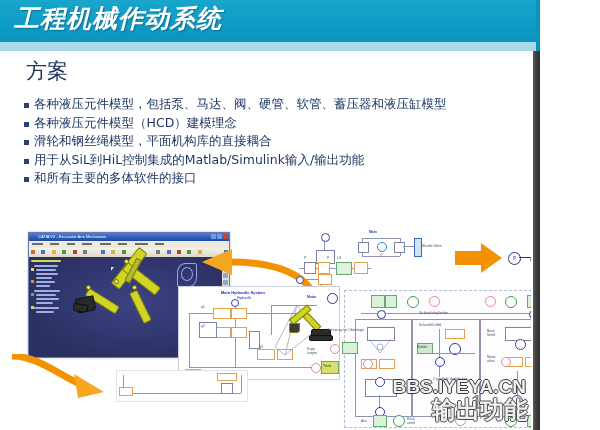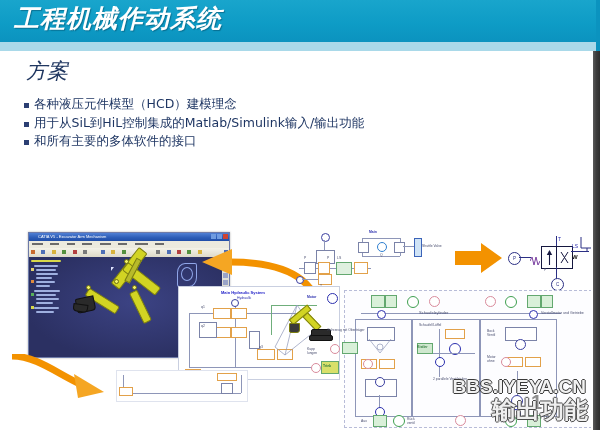--- a/index.html
+++ b/index.html
@@ -1,21 +1,21 @@
 <!DOCTYPE html>
 <html><head>
 <meta charset="utf-8">
 <style>
   html,body{margin:0;padding:0;}
   body{
     width:600px;height:430px;overflow:hidden;position:relative;
     background:#ffffff;
     font-family:"Liberation Sans","DejaVu Sans",sans-serif;
   }
-  .slide{position:absolute;left:0;top:0;width:600px;height:430px;overflow:hidden;background:#fff;}
+  .slide{position:absolute;left:0;top:0;width:540px;height:430px;overflow:hidden;background:#fff;}
 
   
   .header-band{
     position:absolute;left:0;top:0;width:600px;height:42px;
     background:linear-gradient(180deg,#19a5cc 0%,#0e9cc6 55%,#0b93bf 100%);
   }
   .header-title{
     position:absolute;left:14px;top:2px;
     font-size:25px;font-weight:bold;font-style:italic;
     color:#ffffff;letter-spacing:1px;
@@ -24,21 +24,21 @@
     white-space:nowrap;
   }
   .header-strip{
     position:absolute;left:0;top:42px;width:600px;height:9px;
     background:#a9d9e9;
   }
 
   
   .subtitle{
     position:absolute;left:26px;top:57px;
-    font-size:21px;font-style:italic;color:#1f3660;
+    font-size:21px;color:#1f3660;
     font-family:"DejaVu Serif","Liberation Serif",serif;
     white-space:nowrap;
   }
 
   
   .bullets{position:absolute;left:24px;top:96px;width:560px;}
   .bullet-row{display:flex;align-items:flex-start;margin-bottom:3.5px;}
   .bullet-mark{
     width:5px;height:5px;background:#2b3f73;flex:0 0 auto;
     margin-top:7px;margin-right:5px;
@@ -140,21 +140,29 @@
   <div class="header-band"></div>
   <div class="header-title">工程机械作动系统</div>
   <div class="header-strip"></div>
   <div class="edge-right2"></div>
 
   <div class="subtitle">方案</div>
 
   <div class="bullets">
     <div class="bullet-row">
       <span class="bullet-mark"></span>
+      <span class="bullet-text">各种液压元件模型，包括泵、马达、阀、硬管、软管、蓄压器和液压缸模型</span>
+    </div>
+    <div class="bullet-row">
+      <span class="bullet-mark"></span>
       <span class="bullet-text">各种液压元件模型（HCD）建模理念</span>
+    </div>
+    <div class="bullet-row">
+      <span class="bullet-mark"></span>
+      <span class="bullet-text">滑轮和钢丝绳模型，平面机构库的直接耦合</span>
     </div>
     <div class="bullet-row">
       <span class="bullet-mark"></span>
       <span class="bullet-text">用于从SiL到HiL控制集成的Matlab/Simulink输入/输出功能</span>
     </div>
     <div class="bullet-row">
       <span class="bullet-mark"></span>
       <span class="bullet-text">和所有主要的多体软件的接口</span>
     </div>
   </div>

